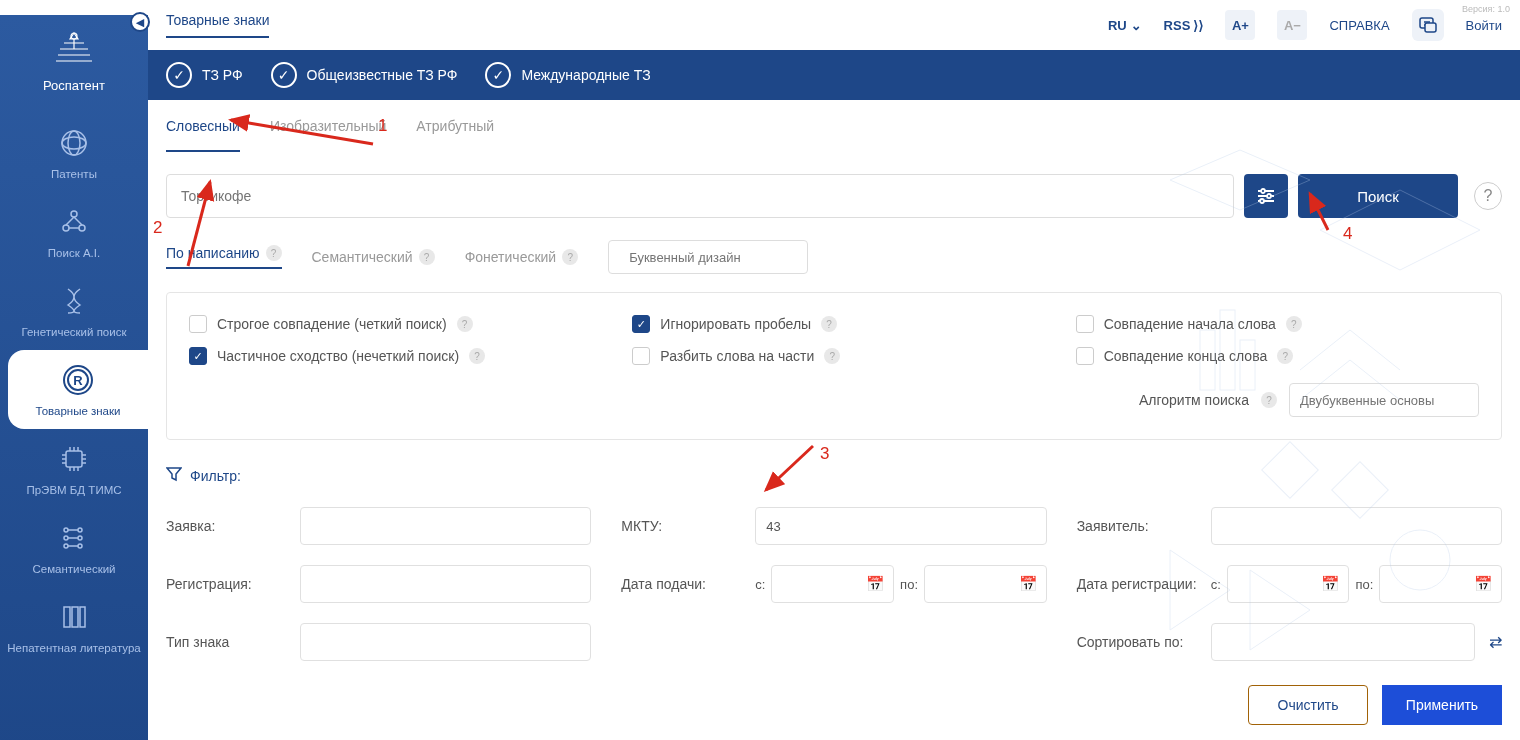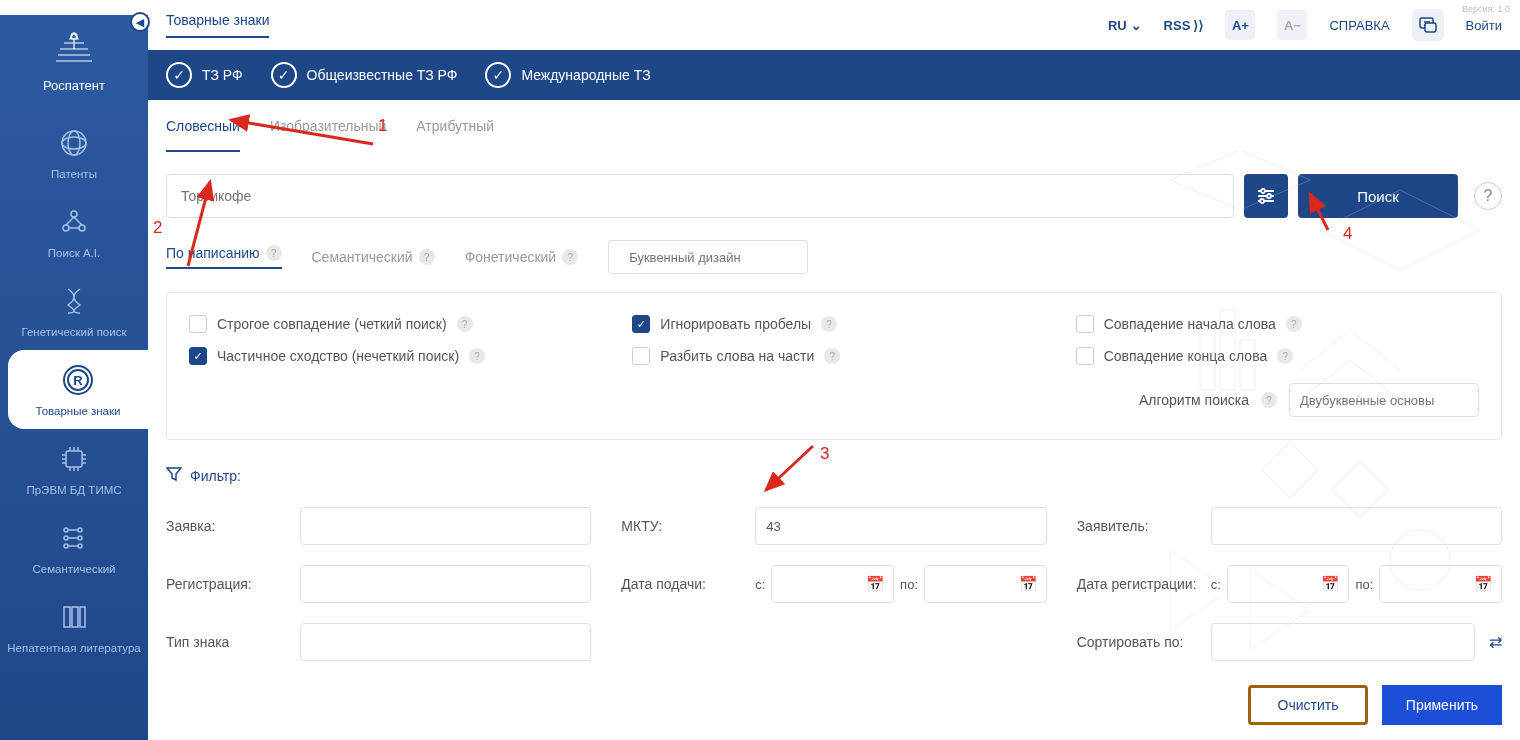--- a/index.html
+++ b/index.html
@@ -54,21 +54,21 @@
     .filter-grid{display:grid;grid-template-columns:1fr 1fr 1fr;gap:20px 30px}
     .fg-item{display:flex;align-items:center;gap:14px}
     .fg-label{width:120px;font-size:14px;color:#555}
     .fg-input{flex:1;height:38px;border:1px solid #e0e0e0;border-radius:4px;padding:0 10px;font-size:13px;color:#555}
     .date-group{display:flex;align-items:center;gap:6px;flex:1}
     .date-lbl{font-size:13px;color:#555}
     .date-input{flex:1;height:38px;border:1px solid #e0e0e0;border-radius:4px;padding:0 8px;display:flex;align-items:center;justify-content:flex-end}
     .cal-icon{color:#1e4788;font-size:15px}
     .sort-icon{color:#1e4788;font-size:16px;transform:rotate(90deg)}
     .buttons-row{display:flex;justify-content:flex-end;gap:14px;margin-top:24px}
-    .btn-clear{width:120px;height:40px;border:3px solid #a16207;background:#fff;color:#1e4788;border-radius:4px;font-size:14px;cursor:pointer}
+    .btn-clear{width:120px;height:40px;border:1px solid #a16207;background:#fff;color:#1e4788;border-radius:4px;font-size:14px;cursor:pointer}
     .btn-apply{width:120px;height:40px;background:#1d4ed8;color:#fff;border:none;border-radius:0;font-size:14px;cursor:pointer}
     .annot{position:absolute;color:#d9281c;font-size:17px;font-weight:500;z-index:20}
     .arrow{position:absolute;z-index:20}
     .bg-deco{position:absolute;right:0;top:130px;width:400px;height:600px;pointer-events:none;opacity:0.3}
   </style>
 </head>
 <body>
 
 <div class="sidebar">
   <div class="logo-wrap">

